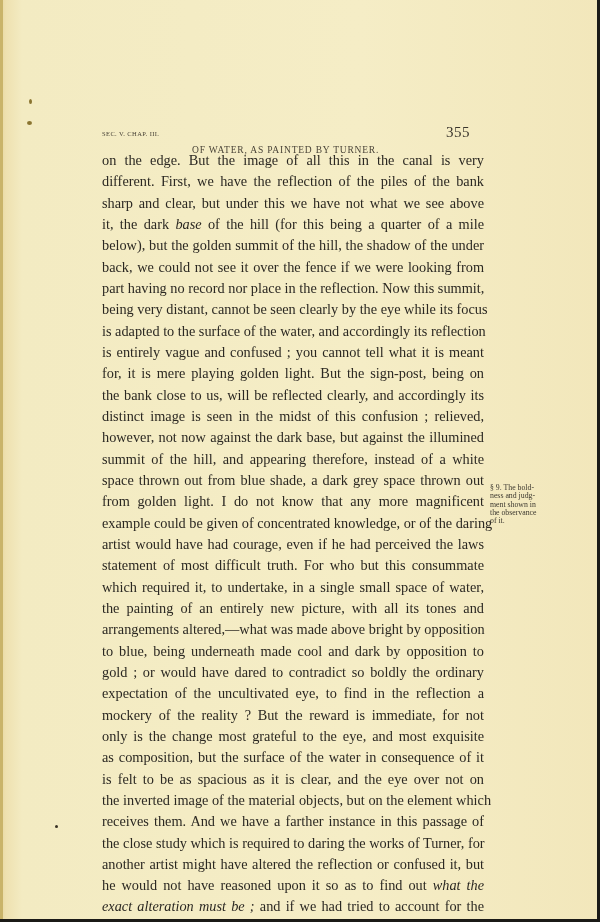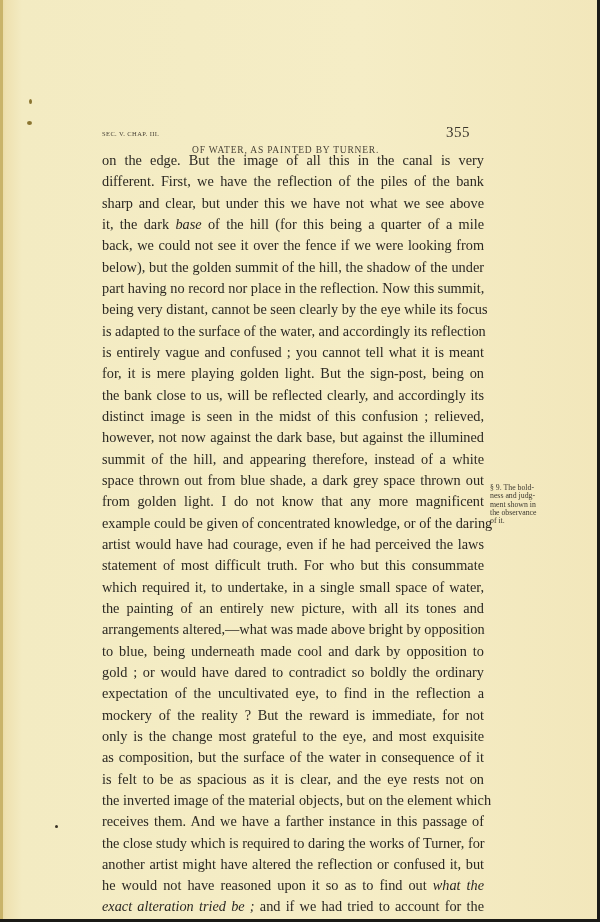--- a/index.html
+++ b/index.html
@@ -65,22 +65,22 @@
     <span class="rh-section">SEC. V. CHAP. III.</span>
     <span class="rh-title">OF WATER, AS PAINTED BY TURNER.</span>
     <span class="rh-page">355</span>
   </div>
 
   <div class="body-text" id="body-text">
       <div class="line"><span>on the edge.  But the image of all this in the canal is very</span></div>
       <div class="line"><span>different.  First, we have the reflection of the piles of the bank</span></div>
       <div class="line"><span>sharp and clear, but under this we have not what we see above</span></div>
       <div class="line"><span>it, the dark </span><i>base</i><span> of the hill (for this being a quarter of a mile</span></div>
+      <div class="line"><span>below), but the golden summit of the hill, the shadow of the under</span></div>
       <div class="line"><span>back, we could not see it over the fence if we were looking from</span></div>
-      <div class="line"><span>below), but the golden summit of the hill, the shadow of the under</span></div>
       <div class="line"><span>part having no record nor place in the reflection.   Now this summit,</span></div>
       <div class="line"><span>being very distant, cannot be seen clearly by the eye while its focus</span></div>
       <div class="line"><span>is adapted to the surface of the water, and accordingly its reflection</span></div>
       <div class="line"><span>is entirely vague and confused ; you cannot tell what it is meant</span></div>
       <div class="line"><span>for, it is mere playing golden light.  But the sign-post, being on</span></div>
       <div class="line"><span>the bank close to us, will be reflected clearly, and accordingly its</span></div>
       <div class="line"><span>distinct image is seen in the midst of this confusion ; relieved,</span></div>
       <div class="line"><span>however, not now against the dark base, but against the illumined</span></div>
       <div class="line"><span>summit of the hill, and appearing therefore, instead of a white</span></div>
       <div class="line"><span>space thrown out from blue shade, a dark grey space thrown out</span></div>
@@ -90,27 +90,27 @@
       <div class="line"><span>statement of most difficult truth.  For who but this consummate</span></div>
       <div class="line"><span>which required it, to undertake, in a single small space of water,</span></div>
       <div class="line"><span>the painting of an entirely new picture, with all its tones and</span></div>
       <div class="line"><span>arrangements altered,—what was made above bright by opposition</span></div>
       <div class="line"><span>to blue, being underneath made cool and dark by opposition to</span></div>
       <div class="line"><span>gold ; or would have dared to contradict so boldly the ordinary</span></div>
       <div class="line"><span>expectation of the uncultivated eye, to find in the reflection a</span></div>
       <div class="line"><span>mockery of the reality ?  But the reward is immediate, for not</span></div>
       <div class="line"><span>only is the change most grateful to the eye, and most exquisite</span></div>
       <div class="line"><span>as composition, but the surface of the water in consequence of it</span></div>
-      <div class="line"><span>is felt to be as spacious as it is clear, and the eye rests not on</span></div>
+      <div class="line"><span>is felt to be as spacious as it is clear, and the eye over not on</span></div>
       <div class="line"><span>the inverted image of the material objects, but on the element which</span></div>
       <div class="line"><span>receives them.  And we have a farther instance in this passage of</span></div>
       <div class="line"><span>the close study which is required to daring the works of Turner, for</span></div>
       <div class="line"><span>another artist might have altered the reflection or confused it, but</span></div>
       <div class="line"><span>he would not have reasoned upon it so as to find out </span><i>what the</i><span></span></div>
-      <div class="line"><span></span><i>exact alteration tried be ;</i><span> and if we had tried to account for the</span></div>
+      <div class="line"><span></span><i>exact alteration must be ;</i><span> and if we had tried to account for the</span></div>
       <div class="line last"><span>reflection, we should have found it false or inaccurate.  But the</span></div>
     </div>
 
   <div class="sidenote" id="sidenote">
       <div>§ 9. The bold-</div>
       <div>ness and judg-</div>
       <div>ment shown in</div>
       <div>the observance</div>
       <div>of it.</div>
     </div>

